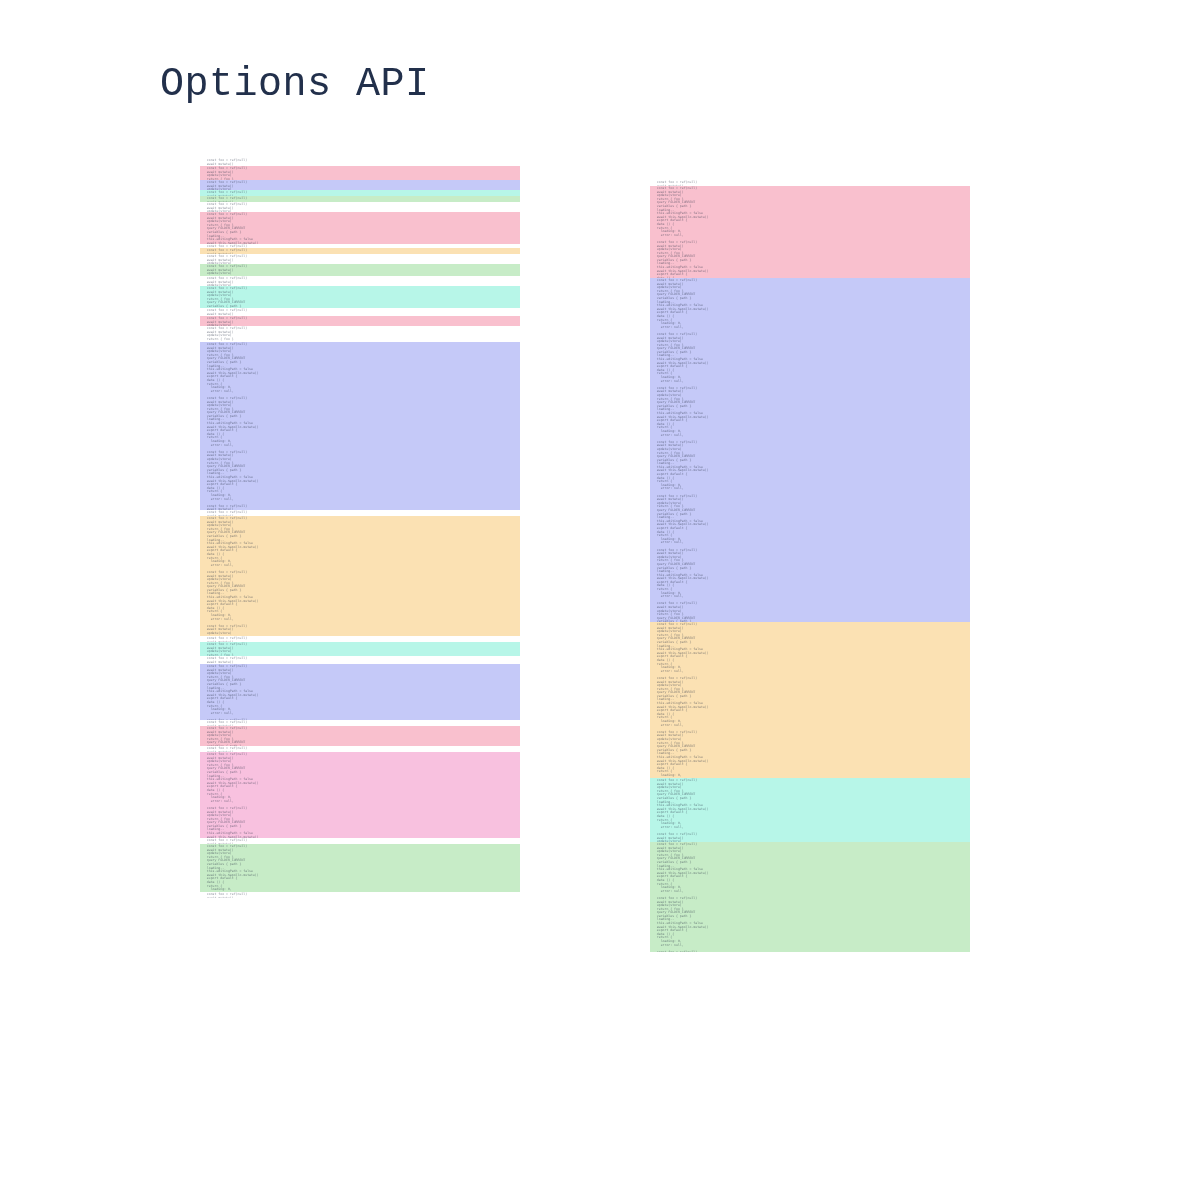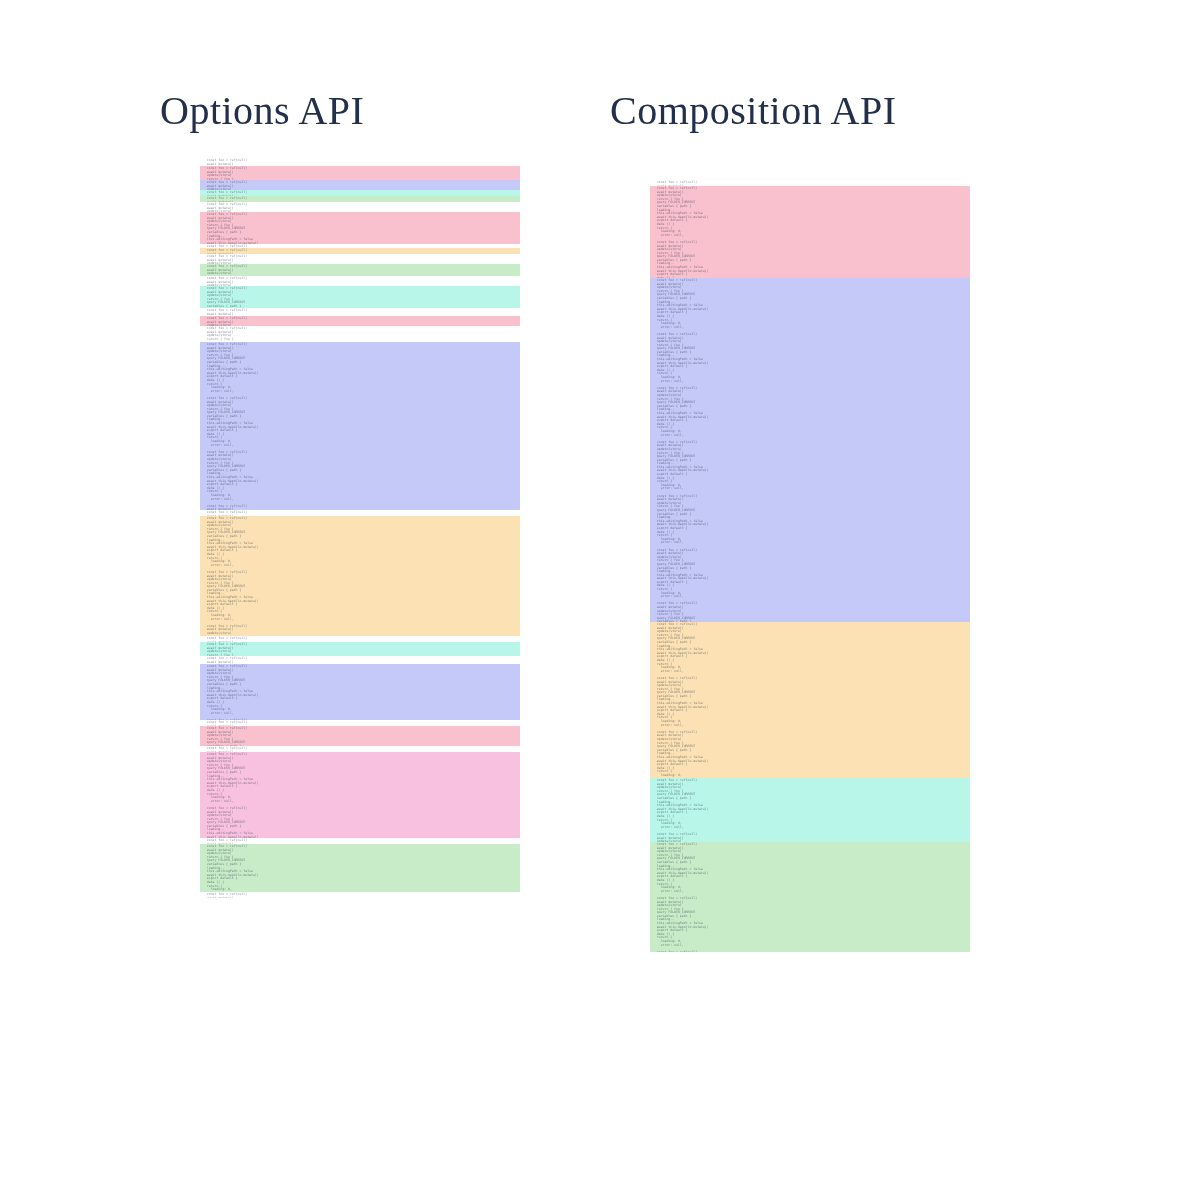--- a/index.html
+++ b/index.html
@@ -10,26 +10,25 @@
   }
   .page {
     width: 1200px;
     height: 1201px;
     position: relative;
     background: #ffffff;
   }
   .heading {
     position: absolute;
     top: 62px;
-    font-family: Liberation Serif, serif;
+    font-family: Liberation Mono, monospace;
     font-size: 40px;
     font-weight: 400;
     letter-spacing: 0.5px;
     color: #22304b;
-    margin-top: 25px;
   }
   .heading.left  { left: 160px; }
   .heading.right { left: 610px; }
 
   .column {
     position: absolute;
     width: 320px;
   }
   .column.left  { left: 200px; top: 158px; }
   .column.right { left: 650px; top: 180px; }
@@ -60,21 +59,20 @@
     white-space: pre;
   }
 </style>
 </head>
 <body>
 
 <div class="page">
 
   <div class="heading left">Options API</div>
 
-  <div class="heading right">Composition API</div>
 
   <div class="column left" id="col-left">
       <div class="block plain" style="height: 8px;"><div class="code">  const foo = ref(null)
   await mutate()</div></div>
       <div class="block red" style="height: 14px;"><div class="code">  const foo = ref(null)
   await mutate()
   update(store)
   return { foo }</div></div>
       <div class="block blue" style="height: 10px;"><div class="code">  const foo = ref(null)
   await mutate()

